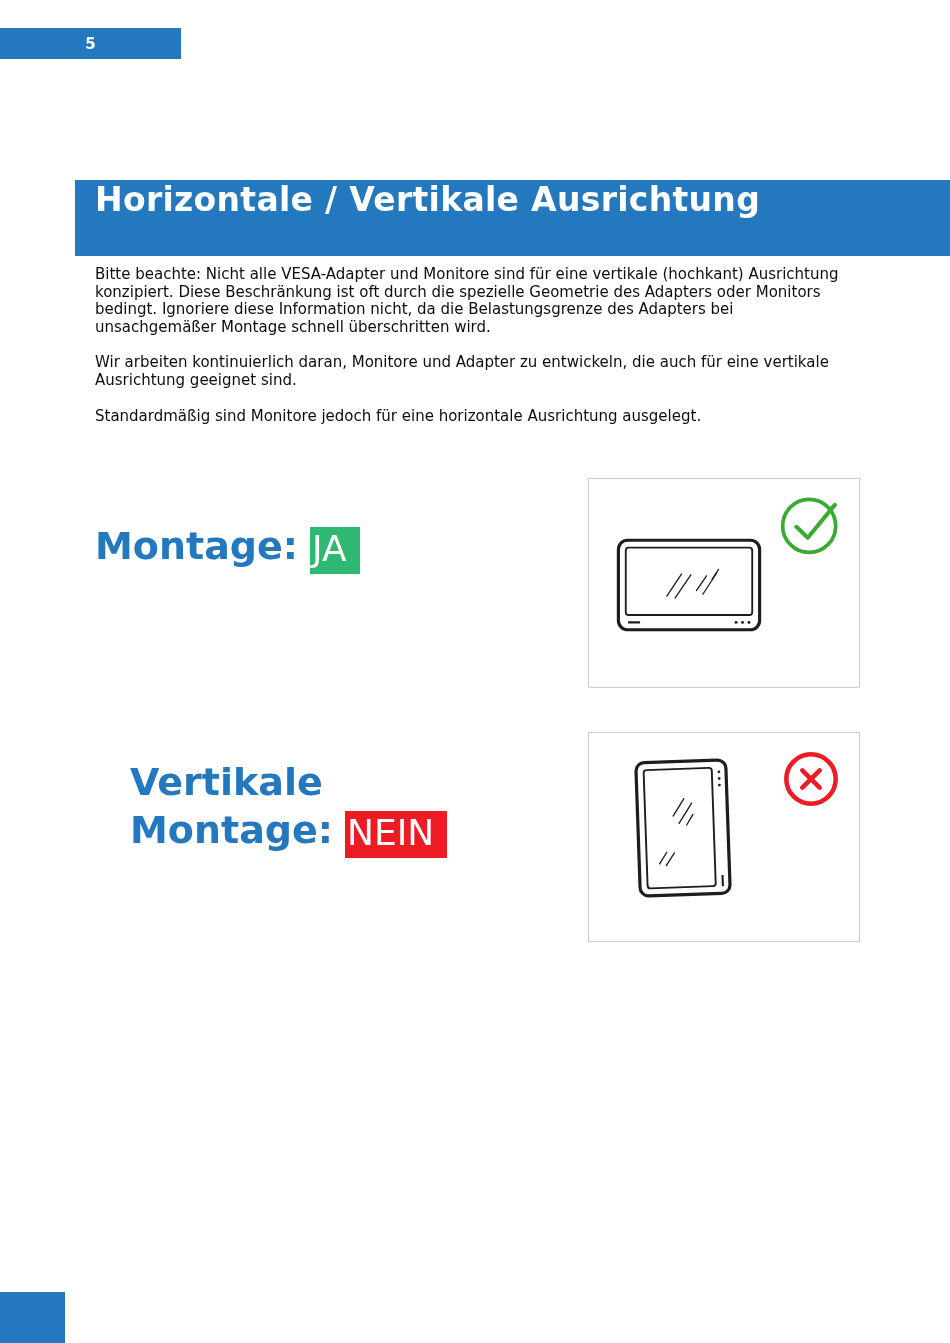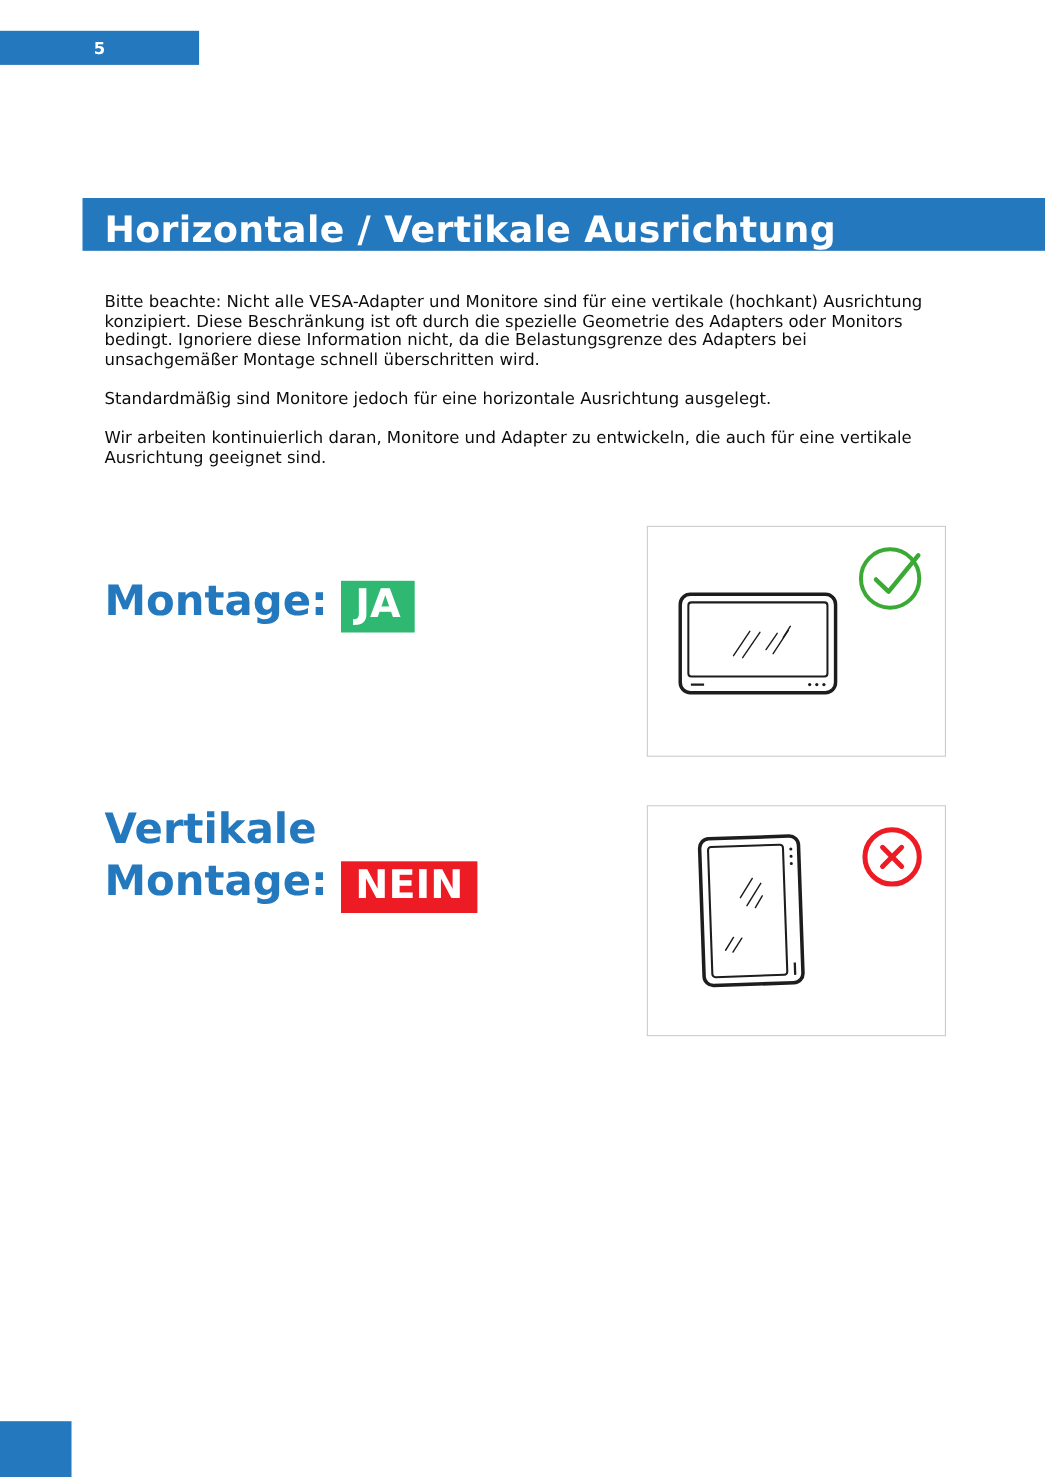--- a/index.html
+++ b/index.html
@@ -17,23 +17,23 @@
   .page-tab {
     position: absolute; left: 0; top: 28px;
     width: 181px; height: 31px;
     background: #2478bd;
     display: flex; align-items: center; justify-content: center;
   }
   .page-tab span { color: #ffffff; font-weight: bold; font-size: 15px; }
 
   
   .header-bar {
-    position: absolute; left: 75px; top: 180px; right: 0; height: 48px;
+    position: absolute; left: 75px; top: 180px; right: 0; height: 76px;
     background: #2478bd;
-    display: flex; align-items: flex-end;
+    display: flex; align-items: flex-start;
   }
   .header-bar h1 {
     margin: 0 0 0 20px;
     color: #ffffff; font-size: 33px; font-weight: bold;
     letter-spacing: 0.3px; white-space: nowrap;
   }
 
   
   .intro {
     position: absolute; left: 95px; top: 266px; width: 745px;
@@ -41,27 +41,27 @@
   }
   .intro p { margin: 0 0 18px 0; }
 
   
   .mount-heading {
     position: absolute; left: 95px; margin: 0;
     color: #2478bd; font-size: 38px; line-height: 48px; font-weight: bold;
     white-space: nowrap;
   }
   .heading-horizontal { top: 474px; }
-  .heading-vertical   { top: 729px; }
+  .heading-vertical   { top: 758px; margin-left: 35px; }
 
   .badge {
     display: inline-block;
     margin-left: 12px;
-    padding: 0px 13px 3px 13px;
-    color: #ffffff; font-weight: bold; font-size: 36px; line-height: 44px;
+    padding: 0px 13px 3px 2px;
+    color: #ffffff; font-weight: normal; font-size: 36px; line-height: 44px;
     vertical-align: -2px;
   }
   .badge-yes { background: #2eb872; }
   .badge-no  { background: #ed1c24; text-align: center; }
 
   
   .figure-box {
     position: absolute; left: 588px;
     width: 272px; height: 210px;
     border: 1px solid #cccccc;
@@ -87,22 +87,22 @@
 <div class="page-tab">
   <span>5</span>
 </div>
 
 <div class="header-bar">
   <h1>Horizontale / Vertikale Ausrichtung</h1>
 </div>
 
 <div class="intro">
   <p>Bitte beachte: Nicht alle VESA-Adapter und Monitore sind für eine vertikale (hochkant) Ausrichtung konzipiert. Diese Beschränkung ist oft durch die spezielle Geometrie des Adapters oder Monitors bedingt. Ignoriere diese Information nicht, da die Belastungsgrenze des Adapters bei unsachgemäßer Montage schnell überschritten wird.</p>
+  <p>Wir arbeiten kontinuierlich daran, Monitore und Adapter zu entwickeln, die auch für eine vertikale Ausrichtung geeignet sind.</p>
   <p>Standardmäßig sind Monitore jedoch für eine horizontale Ausrichtung ausgelegt.</p>
-  <p>Wir arbeiten kontinuierlich daran, Monitore und Adapter zu entwickeln, die auch für eine vertikale Ausrichtung geeignet sind.</p>
 </div>
 
 <h2 class="mount-heading heading-horizontal">
   <br>
   <span>Montage:</span><span class="badge badge-yes">JA</span>
 </h2>
 
 <div class="figure-box figure-box-horizontal">
   <svg class="monitor-landscape" viewBox="0 0 160 104">
     <rect x="3.5" y="3.5" width="153" height="97" rx="10" fill="none" stroke="#1d1d1d" stroke-width="3.4"></rect>

